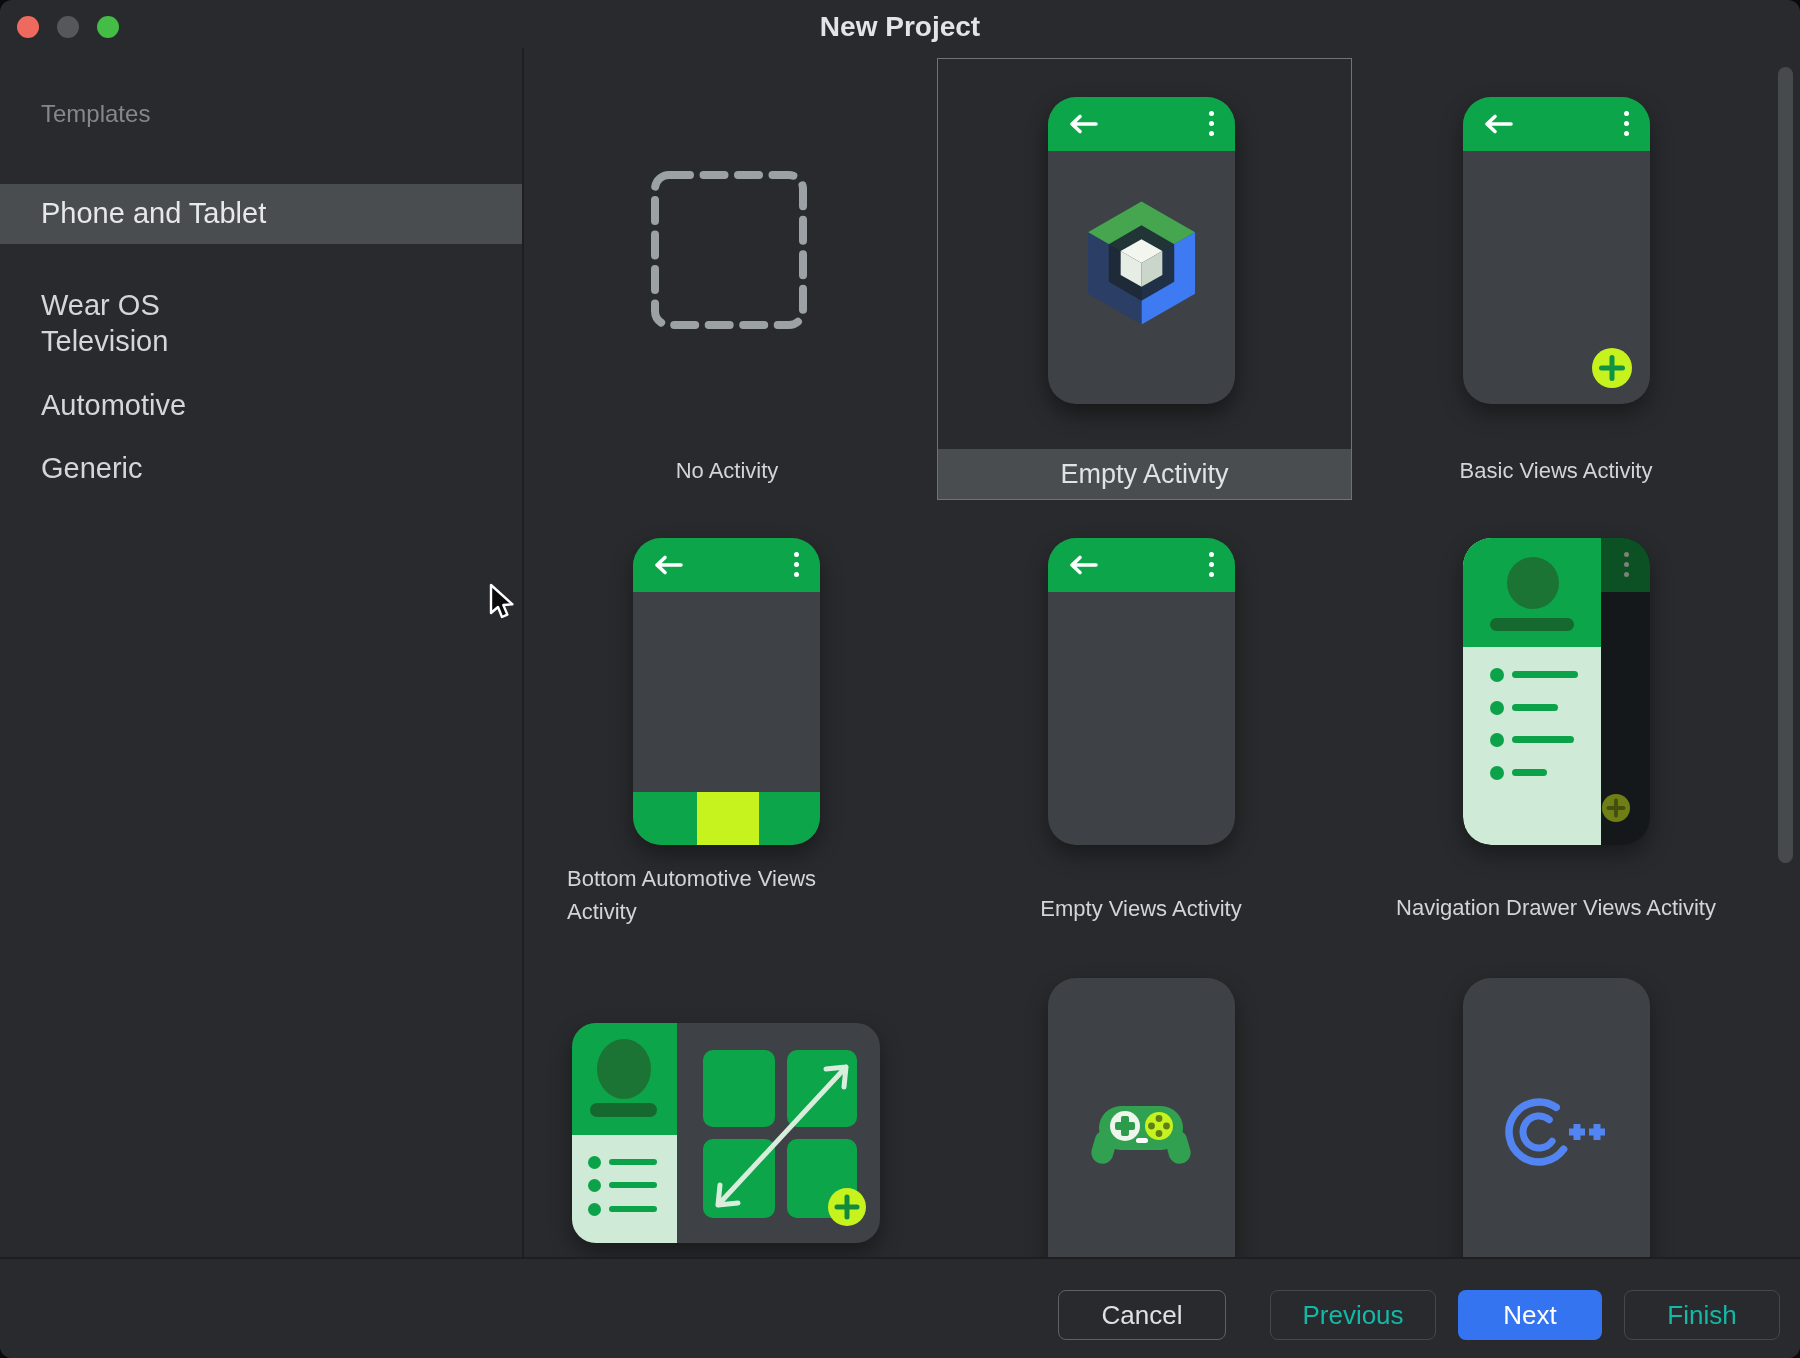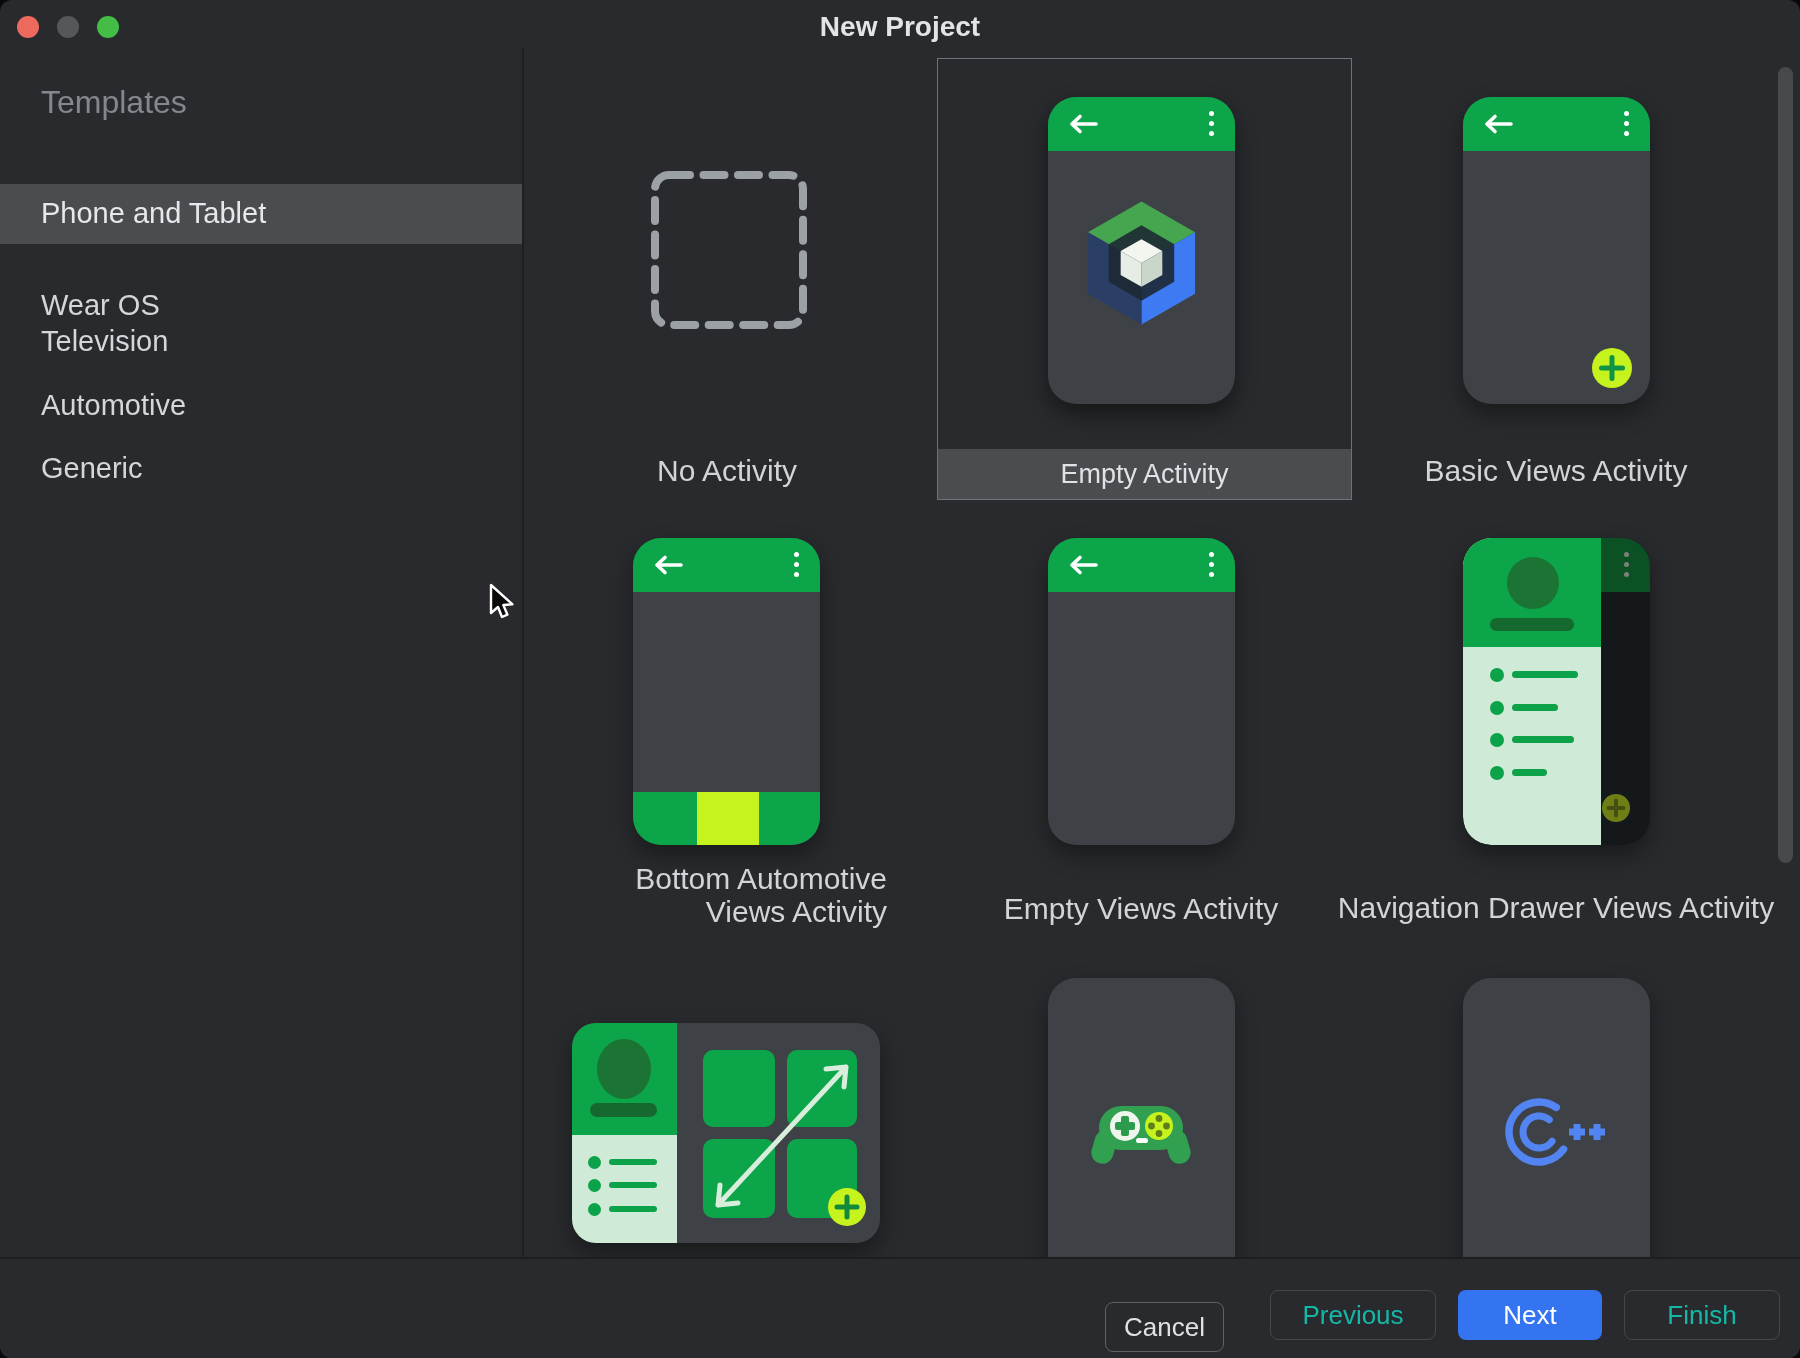--- a/index.html
+++ b/index.html
@@ -12,34 +12,34 @@
   
   .titlebar{position:absolute;left:0;top:0;width:100%;height:48px;}
   .tl{position:absolute;top:16px;width:22px;height:22px;border-radius:50%;}
   .tl.red{left:17px;background:#EE6A5F;}
   .tl.mid{left:57px;background:#55585B;}
   .tl.grn{left:97px;background:#43BD45;}
   .win-title{position:absolute;left:0;top:11px;width:100%;text-align:center;
     font-size:28px;font-weight:bold;color:#E2E4E7;}
   
   .v-divider{position:absolute;left:522px;top:48px;width:2px;height:1209px;background:#1D1F22;}
-  .sb-header{position:absolute;left:41px;top:84px;font-size:32px;color:#84888C;}
+  .sb-header{position:absolute;left:41px;top:100px;font-size:24px;color:#84888C;}
   .sb-selected-bg{position:absolute;left:0;top:184px;width:522px;height:60px;background:#494D50;}
   .sb-item{position:absolute;left:41px;font-size:29px;color:#D4D7DA;line-height:34px;}
   .sb-item.sel{color:#E6E8EB;}
   
   .phone{position:absolute;width:187px;height:307px;background:#3E4246;border-radius:28px;
     box-shadow:0 10px 22px rgba(0,0,0,.38);overflow:hidden;}
   .ph-header{position:absolute;left:0;top:0;right:0;height:54px;background:#0DA54A;}
   .arrow-svg{position:absolute;left:18px;top:16px;}
   .dots{position:absolute;right:21px;top:14px;display:flex;flex-direction:column;gap:5px;}
   .dots i{width:5px;height:5px;border-radius:50%;background:#fff;display:block;}
   .dots.dim i{background:#7C817B;}
-  .tpl-label{position:absolute;font-size:30px;line-height:33px;color:#D2D5D8;
-    text-align:right;transform:translateX(-50%);white-space:nowrap;}
+  .tpl-label{position:absolute;font-size:22px;line-height:33px;color:#D2D5D8;
+    text-align:left;transform:translateX(-50%);white-space:nowrap;}
   .sel-card{position:absolute;left:937px;top:58px;width:415px;height:442px;
     border:1px solid #6F7377;box-sizing:border-box;}
   .sel-label-bar{position:absolute;left:0;bottom:0;width:100%;height:50px;background:#494D50;}
   .sel-label{position:absolute;left:0;bottom:0;width:100%;height:50px;line-height:50px;
     text-align:center;font-size:27px;color:#E0E3E6;}
   
   .bn-seg{position:absolute;bottom:0;height:53px;}
   
   .nav-base{position:absolute;left:1463px;top:538px;width:187px;height:307px;
     background:#14181B;border-radius:28px;box-shadow:0 10px 22px rgba(0,0,0,.38);overflow:hidden;}
@@ -260,21 +260,21 @@
         <path d="M51.2 12.4 A30 30 0 1 0 58.6 54.2" fill="none" stroke="#5285F2" stroke-width="7.5" stroke-linecap="round"></path>
         <path d="M44.3 24.7 A16 16 0 1 0 47.1 46.2" fill="none" stroke="#5285F2" stroke-width="7" stroke-linecap="round"></path>
         <path d="M64 37 H80 M72 29 V45 M84 37 H100 M92 29 V45" stroke="#5285F2" stroke-width="7" fill="none"></path>
       </svg>
     </div>
   </div>
 
   <div class="scroll-thumb"></div>
 
   <div class="footer">
-    <div class="btn" style="left:1105px;width:119px;margin-top:12px;">Cancel</div>
+    <div class="btn" style="left:1058px;width:168px;">Cancel</div>
     <div class="btn disabled" style="left:1270px;width:166px;">Previous</div>
     <div class="btn primary" style="left:1458px;width:144px;">Next</div>
     <div class="btn disabled" style="left:1624px;width:156px;">Finish</div>
   </div>
 
   <svg class="cursor" width="28" height="38" viewBox="0 0 28 38">
     <path d="M3 2 L3 30 L10 24 L14 34 L19.4 31.6 L15.3 22 L24.5 21.3 Z" fill="#0b0b0b" stroke="#ffffff" stroke-width="2.4" stroke-linejoin="round"></path>
   </svg>
 
 </div>

